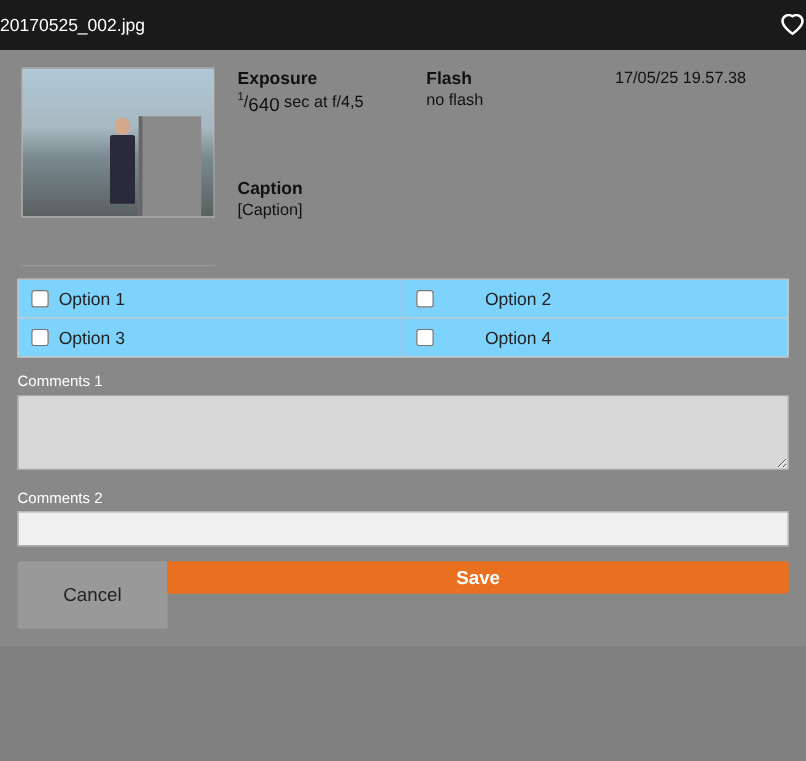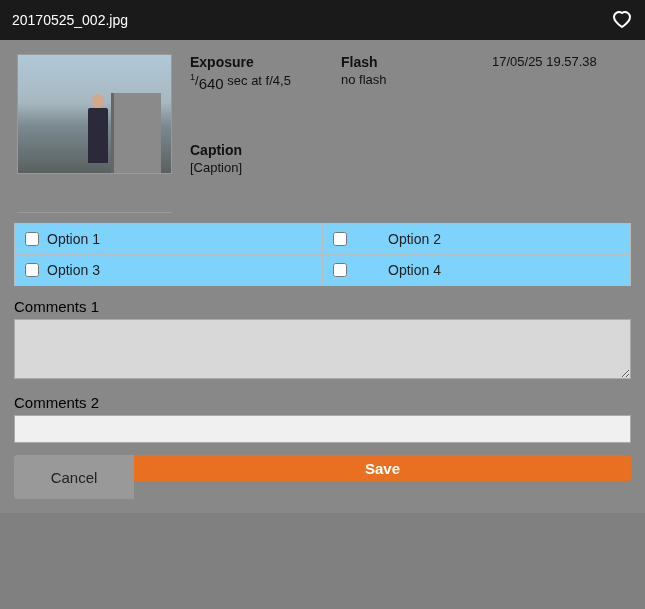--- a/index.html
+++ b/index.html
@@ -14,21 +14,21 @@
       overflow: hidden;
     }
 
     .title-bar {
       background: #1a1a1a;
       color: #fff;
       height: 40px;
       display: flex;
       align-items: center;
       justify-content: space-between;
-      padding: 0 12px;
+      padding: 0 0;
     }
 
     .title-bar-title {
       font-size: 14px;
       color: #fff;
     }
 
     .heart-icon {
       width: 22px;
       height: 22px;
@@ -202,22 +202,22 @@
       font-size: 14px;
       color: #222;
       cursor: pointer;
     }
 
     .comment-section {
       margin-bottom: 12px;
     }
 
     .comment-label {
-      font-size: 15px;
-      color: #000000;
+      font-size: 12px;
+      color: #ffffff;
       margin-bottom: 4px;
       display: block;
     }
 
     .comment-textarea {
       width: 100%;
       height: 60px;
       background: #d8d8d8;
       border: 1px solid #aaa;
       resize: vertical;
@@ -238,21 +238,21 @@
 
     .footer {
       display: flex;
       gap: 0;
       margin-top: 4px;
       padding-bottom: 14px;
     }
 
     .cancel-btn {
       flex: 0 0 120px;
-      height: 44px;
+      height: 54px;
       background: #999;
       border: none;
       color: #222;
       font-size: 15px;
       cursor: pointer;
       border-radius: 3px 0 0 3px;
     }
 
     .save-btn {
       flex: 1;

